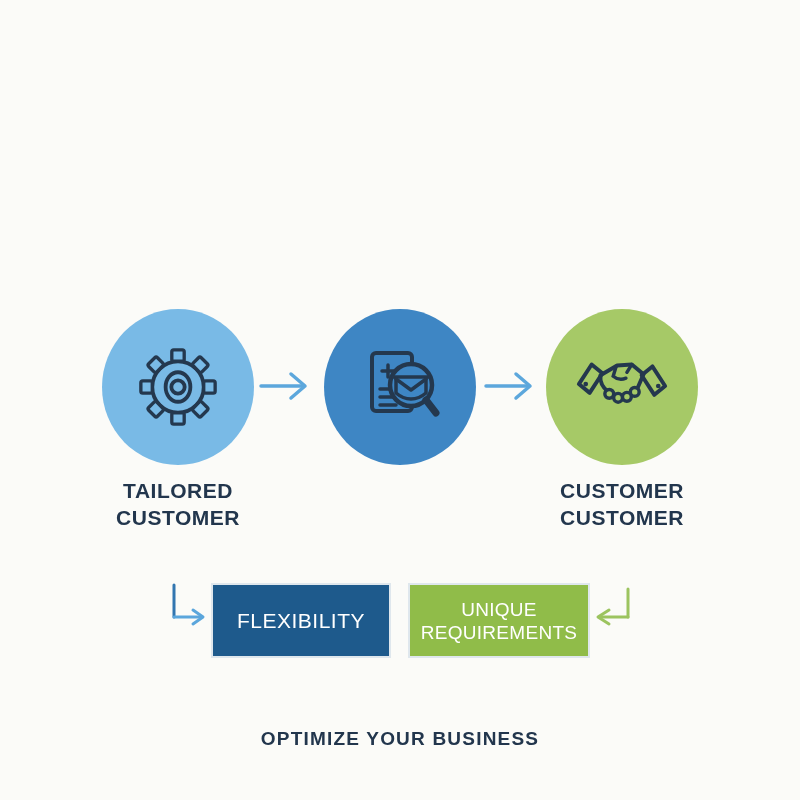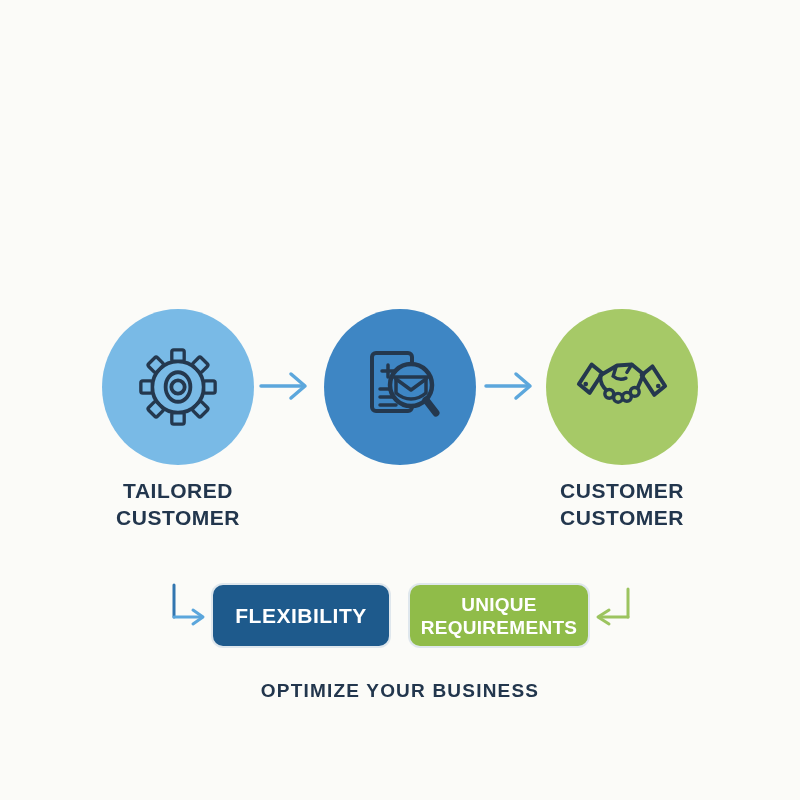--- a/index.html
+++ b/index.html
@@ -26,34 +26,33 @@
   .flow-arrow.f2{left:483px;}
   .step-label{
     position:absolute;top:477px;width:220px;text-align:center;
     font-weight:bold;font-size:21px;line-height:27px;letter-spacing:0.5px;
   }
   .step-label span{display:block;}
   .step-label.l1{left:68px;}
   .step-label.l2{left:290px;}
   .step-label.l3{left:512px;}
   .benefit-box{
-    position:absolute;top:585px;height:61px;
+    position:absolute;top:585px;height:71px;
     display:flex;flex-direction:column;align-items:center;justify-content:center;
-    color:#ffffff;font-weight:bold;text-align:center;
+    color:#ffffff;font-weight:normal;text-align:center;
     box-shadow:0 0 0 2px rgba(220,228,235,0.9);
-    border-radius:10px;
   }
   .benefit-box.b1{left:213px;width:176px;font-size:21px;letter-spacing:0.5px;}
   .benefit-box.b2{left:410px;width:178px;font-size:19px;line-height:23px;letter-spacing:0.3px;}
   .benefit-box span{display:block;}
   .entry-arrow{position:absolute;}
   .entry-arrow.left{left:167px;top:583px;}
   .entry-arrow.right{left:591px;top:587px;}
   .footer{
-    position:absolute;top:680px;left:150px;width:500px;text-align:center;
+    position:absolute;top:728px;left:150px;width:500px;text-align:center;
     font-weight:bold;font-size:19px;letter-spacing:1.2px;
   }
   svg{display:block;}
 </style>
 </head>
 <body>
 
 <div id="canvas" style="background-color: rgb(251, 251, 248);">
 
 

